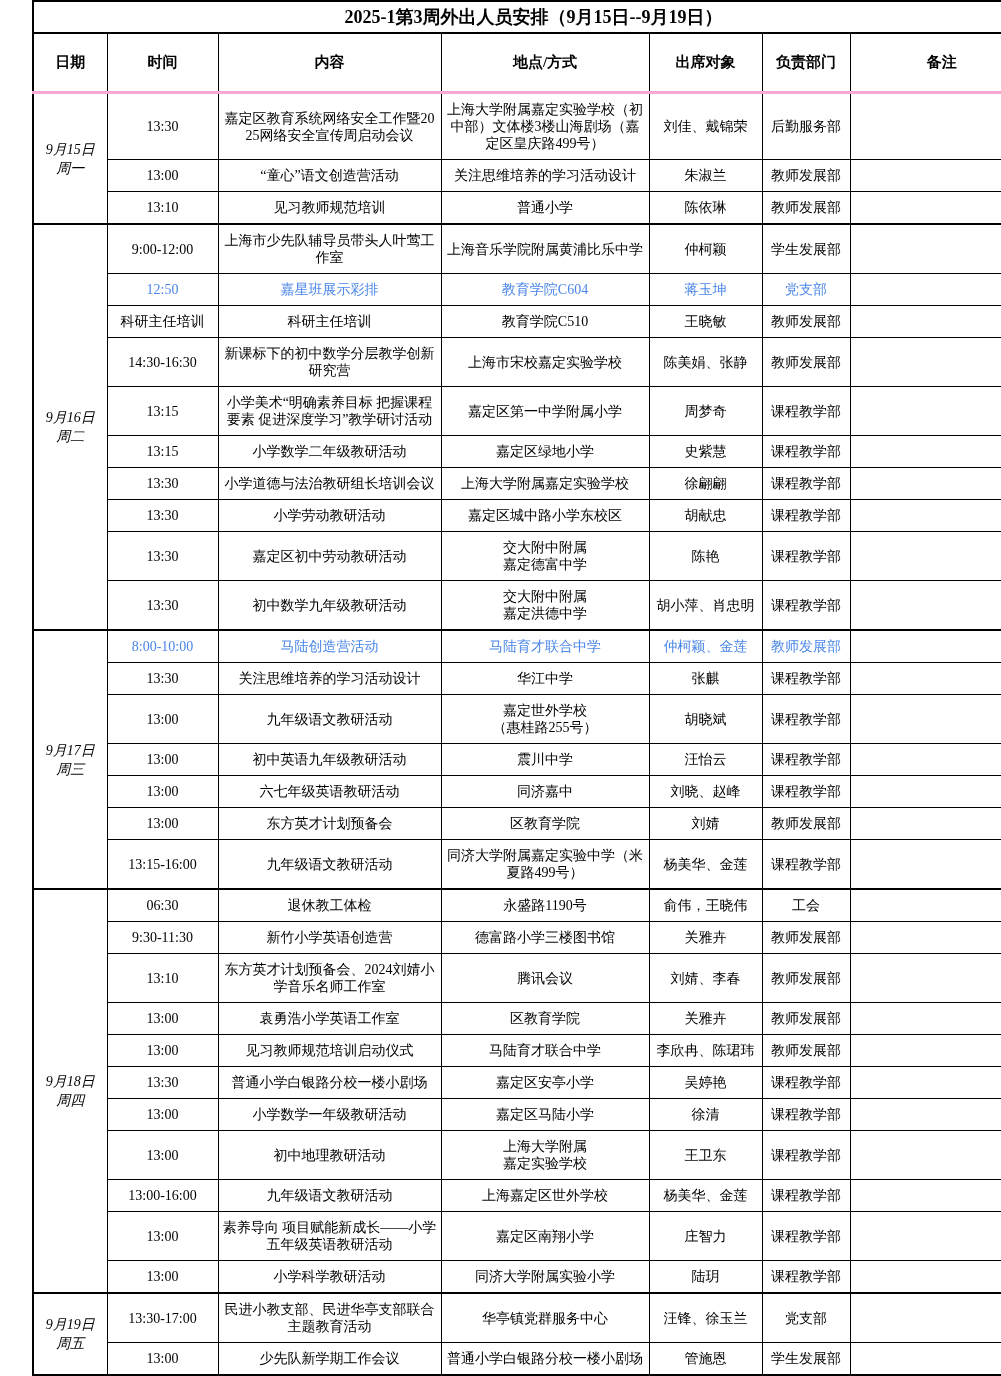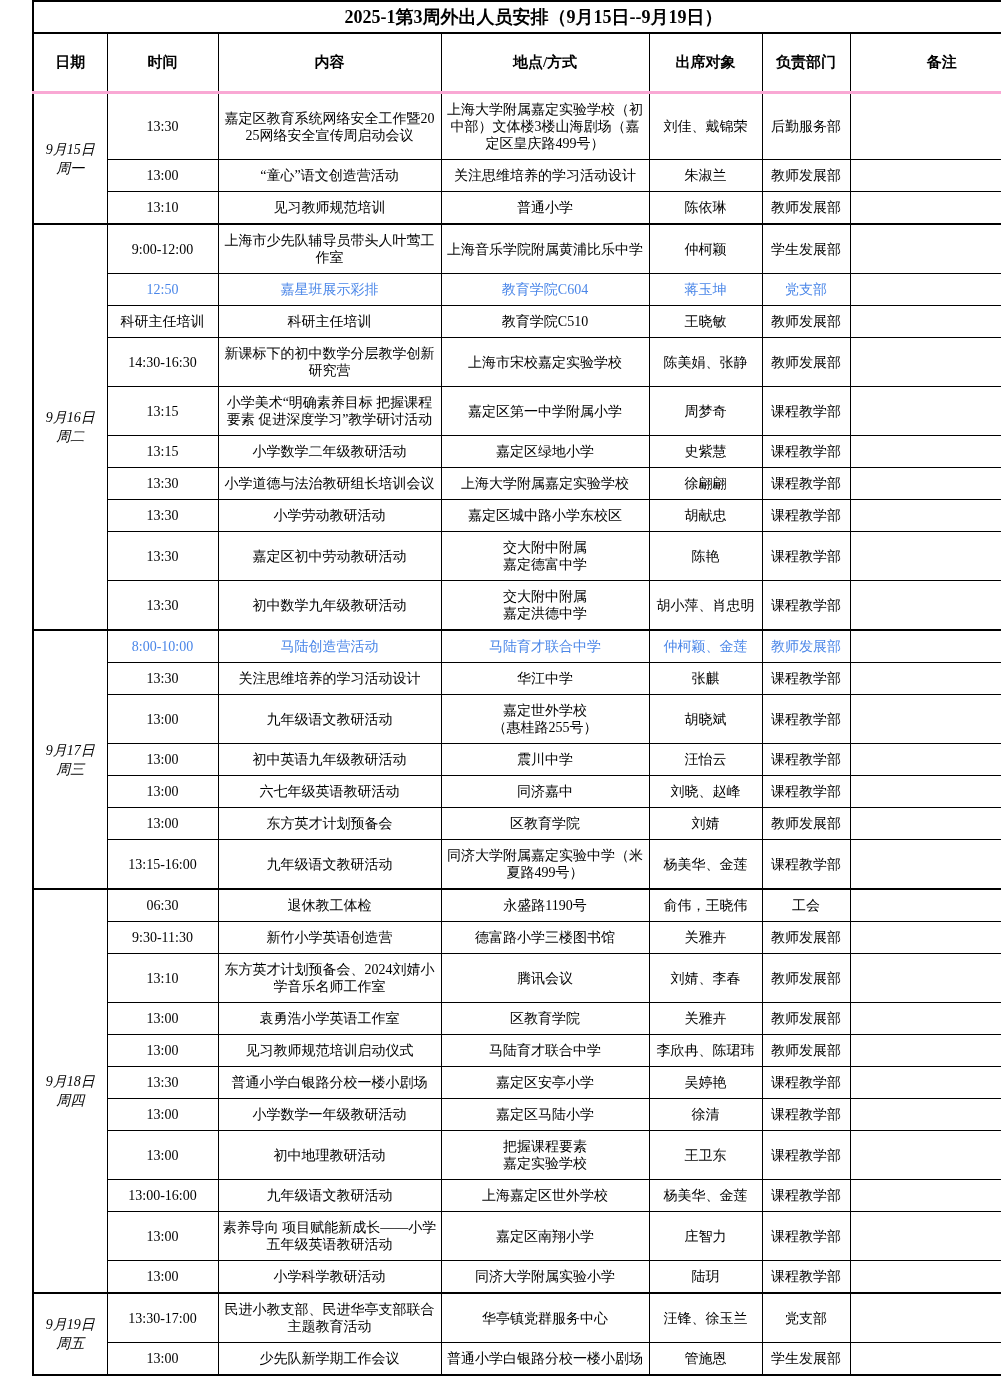--- a/index.html
+++ b/index.html
@@ -299,21 +299,21 @@
           <td class="cell-time">13:00</td>
           <td class="cell-content">小学数学一年级教研活动</td>
           <td class="cell-location">嘉定区马陆小学</td>
           <td class="cell-attendees">徐清</td>
           <td class="cell-department">课程教学部</td>
           <td class="cell-note"></td>
         </tr>
         <tr>
           <td class="cell-time">13:00</td>
           <td class="cell-content">初中地理教研活动</td>
-          <td class="cell-location">把握课程要素
+          <td class="cell-location">上海大学附属
 嘉定实验学校</td>
           <td class="cell-attendees">王卫东</td>
           <td class="cell-department">课程教学部</td>
           <td class="cell-note"></td>
         </tr>
         <tr>
           <td class="cell-time">13:00-16:00</td>
           <td class="cell-content">九年级语文教研活动</td>
           <td class="cell-location">上海嘉定区世外学校</td>
           <td class="cell-attendees">杨美华、金莲</td>

